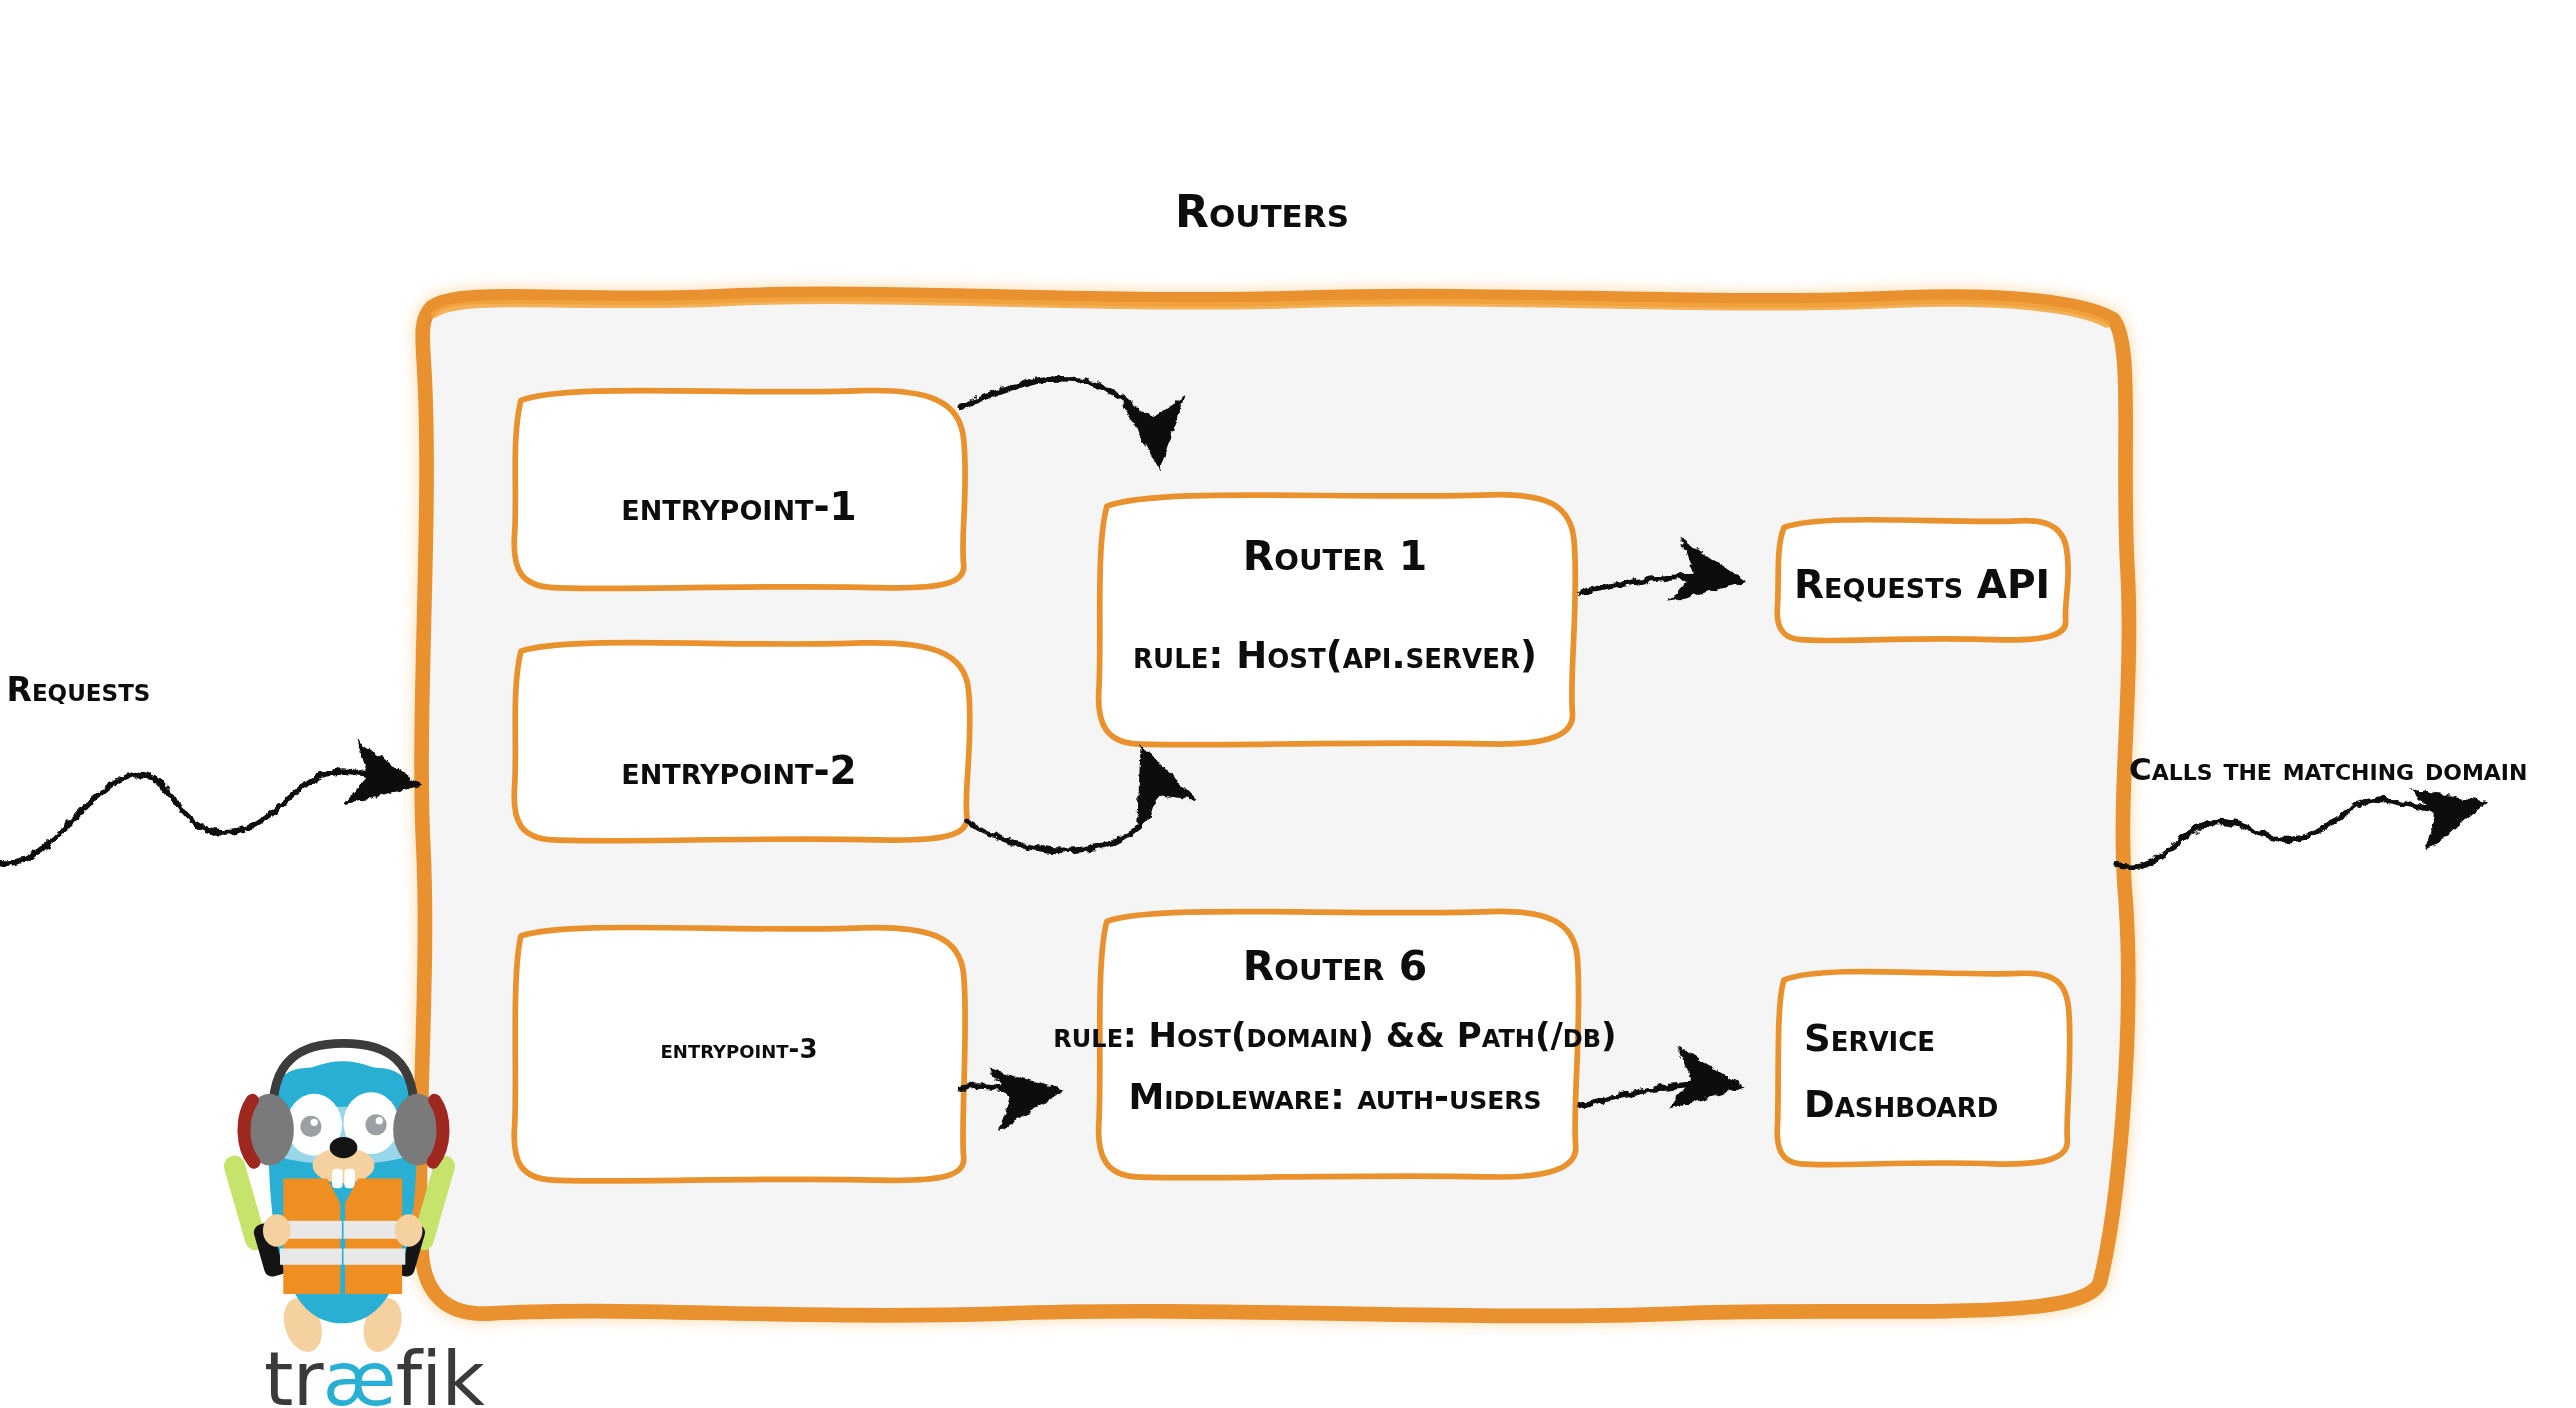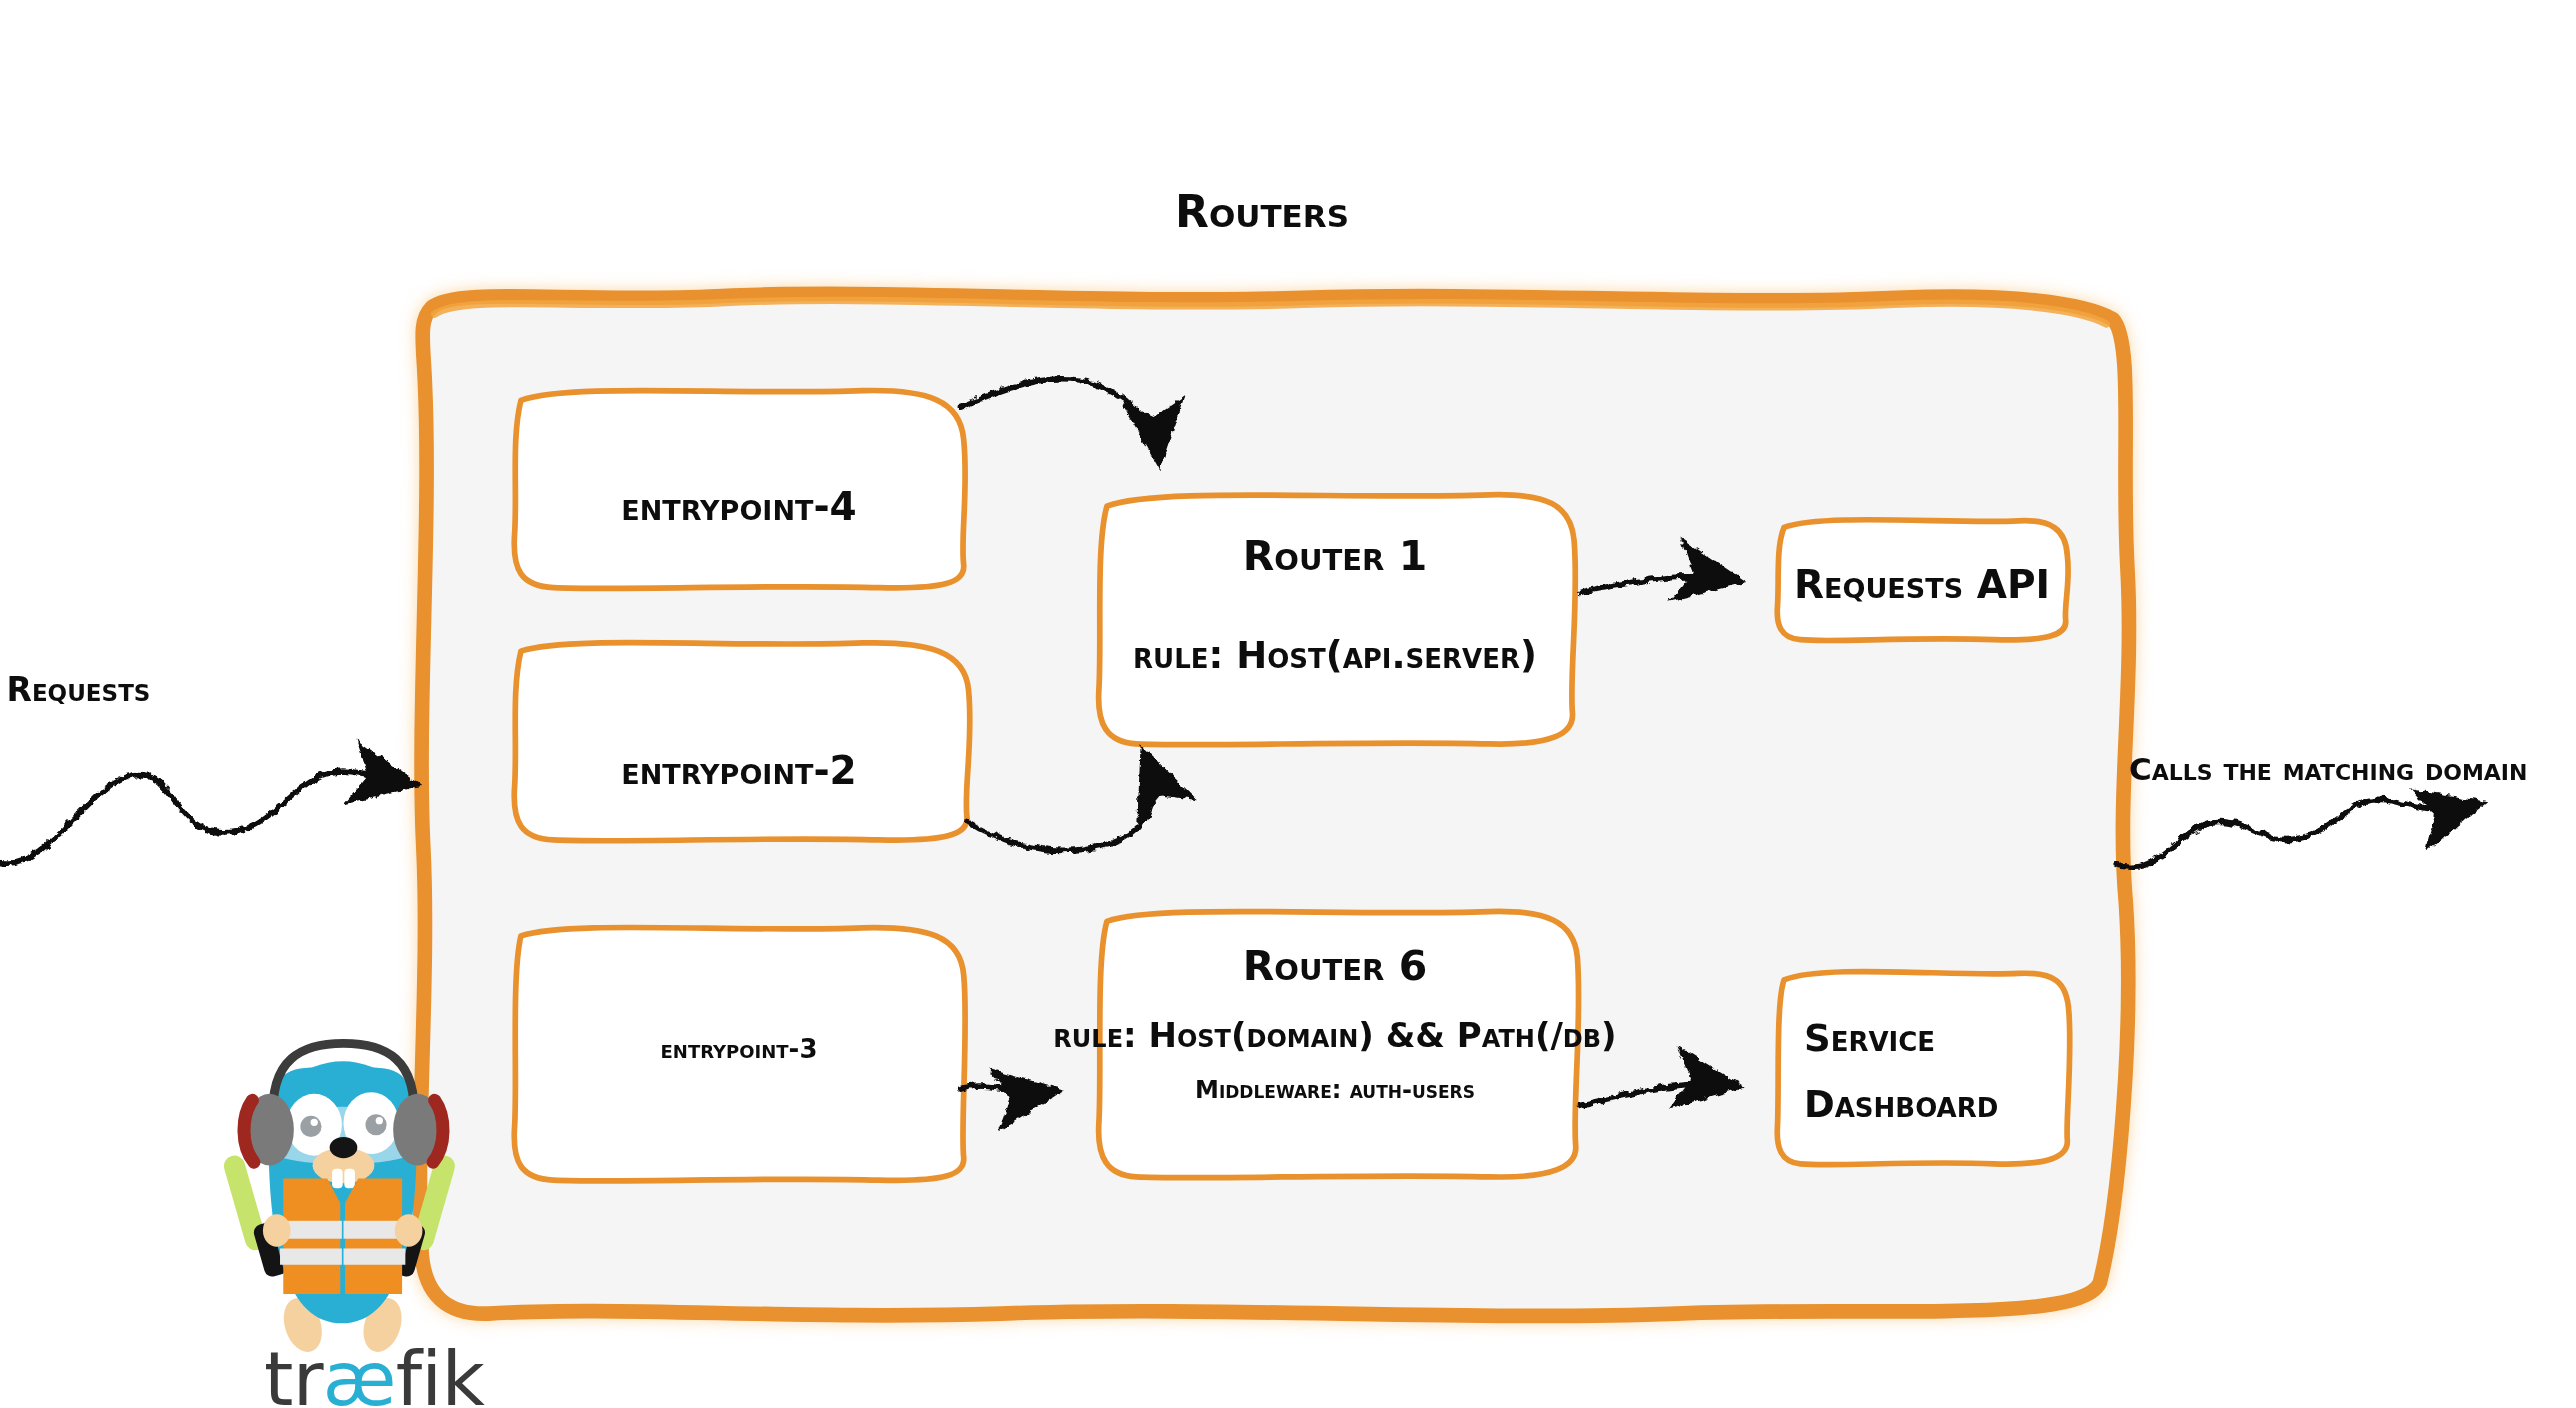--- a/index.html
+++ b/index.html
@@ -176,30 +176,30 @@
       <ellipse cx="502" cy="1512" rx="17" ry="20" fill="#F6D1A0"></ellipse>
     </g>
   </svg>
 
   <div class="txtwrap ctr" style="left:1262px;top:177px;font-size:44px;">Routers</div>
 
   <div class="txtwrap" style="left:6.5px;top:661px;font-size:33px;">Requests</div>
 
   <div class="txtwrap" style="left:2129px;top:741px;font-size:31px;">Calls the matching domain</div>
 
-  <div class="txtwrap ctr" style="left:739px;top:475px;font-size:39px;">entrypoint-4</div>
+  <div class="txtwrap ctr" style="left:739px;top:475px;font-size:39px;">entrypoint-1</div>
   <div class="txtwrap ctr" style="left:739px;top:739px;font-size:39px;">entrypoint-2</div>
   <div class="txtwrap ctr" style="left:739px;top:1024px;font-size:26px;">entrypoint-3</div>
 
   <div class="txtwrap ctr" style="left:1335px;top:523px;font-size:41px;">Router 1</div>
   <div class="txtwrap ctr" style="left:1335px;top:625px;font-size:37px;">rule: Host(api.server)</div>
 
   <div class="txtwrap ctr" style="left:1335px;top:933px;font-size:41px;">Router 6</div>
   <div class="txtwrap ctr" style="left:1335px;top:1006px;font-size:34px;text-align:right;">rule: Host(domain) &amp;&amp; Path(/db)</div>
-  <div class="txtwrap ctr" style="left:1335px;top:1066px;font-size:24px;">Middleware: auth-users</div>
+  <div class="txtwrap ctr" style="left:1335px;top:1066px;font-size:36px;">Middleware: auth-users</div>
 
   <div class="txtwrap ctr" style="left:1922px;top:553px;font-size:39px;">Requests API</div>
 
   <div class="txtwrap" style="left:1804px;top:1008px;font-size:37px;">Service</div>
   <div class="txtwrap" style="left:1804px;top:1074px;font-size:37px;">Dashboard</div>
 
   <div style="position:absolute;left:264px;top:1335px;font-size:75px;font-weight:400;
               font-family:'DejaVu Sans', sans-serif;letter-spacing:-0.01em;color:#3A3A3A;">tr<span style="color:#29AFD3;">æ</span>fik</div>
 
 </div>

